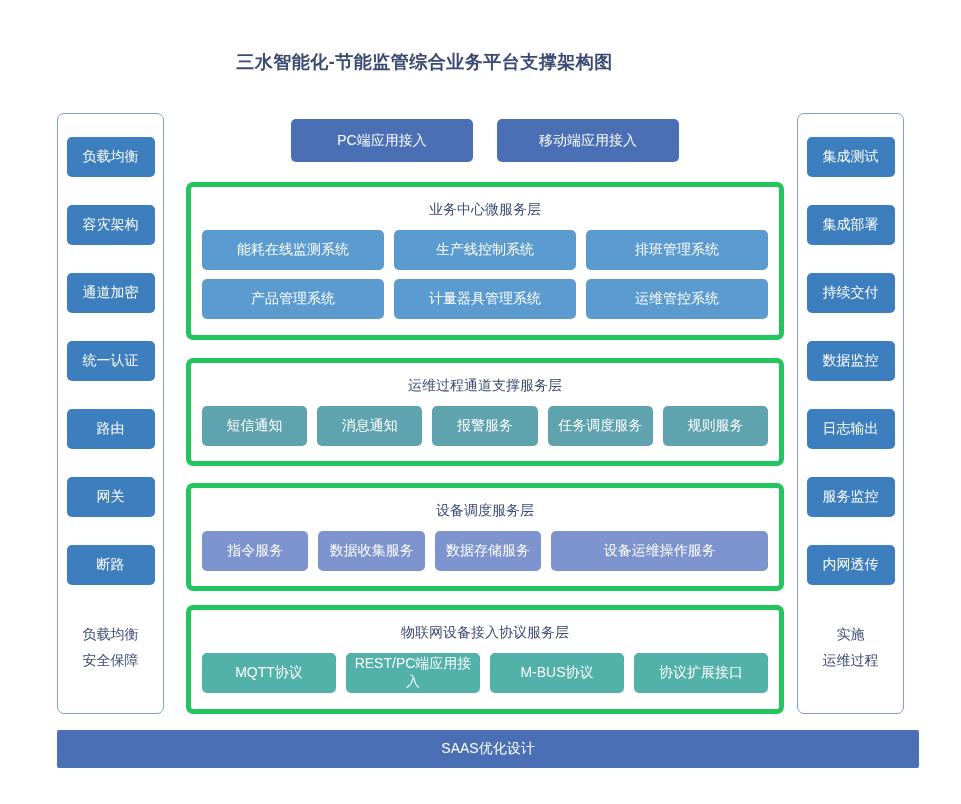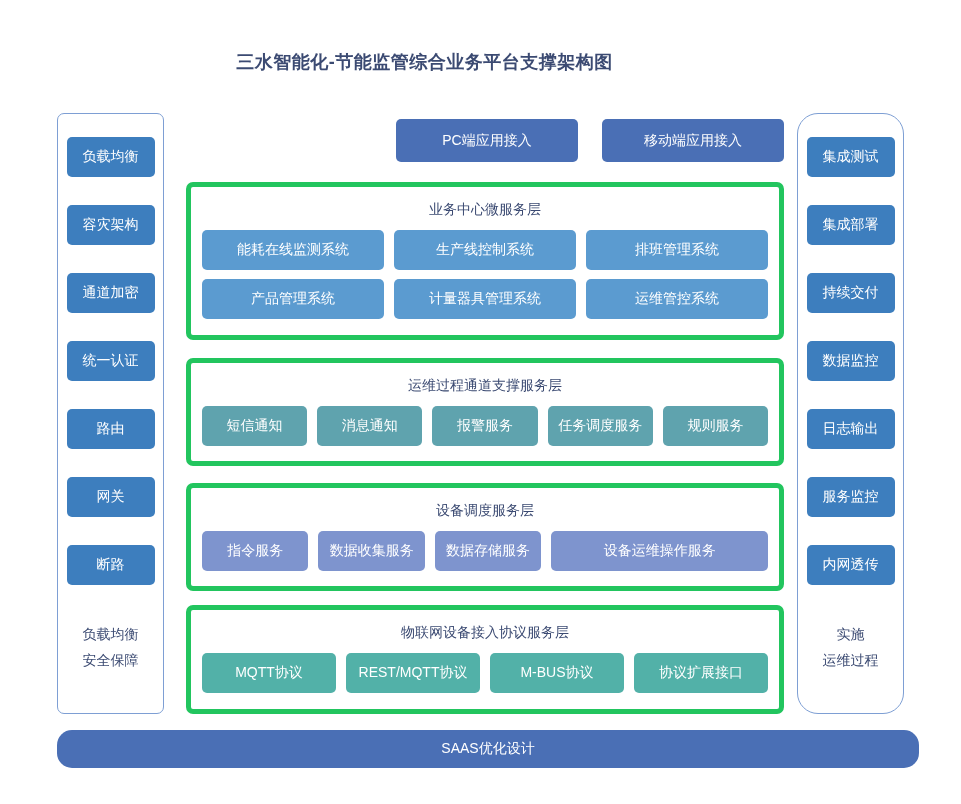--- a/index.html
+++ b/index.html
@@ -42,21 +42,21 @@
     border: 1px solid #7e9fd4;
     border-radius: 7px;
     background: #ffffff;
     box-sizing: border-box;
     display: flex;
     flex-direction: column;
     align-items: center;
     padding-top: 23px;
   }
   #side-left  { left: 57px; }
-  #side-right { left: 797px; border-radius: 21px; }
+  #side-right { left: 797px; }
 
   .side-btn {
     width: 88px;
     height: 40px;
     margin-bottom: 28px;
     border-radius: 5px;
     background: #3d7ebe;
     color: #ffffff;
     font-size: 14px;
     display: flex;
@@ -72,21 +72,21 @@
     text-align: center;
   }
 
   
   .top-row {
     position: absolute;
     top: 119px;
     left: 186px;
     width: 598px;
     display: flex;
-    justify-content: flex-end;
+    justify-content: center;
     gap: 24px;
   }
   .top-btn {
     width: 182px;
     height: 43px;
     border-radius: 5px;
     background: #4a6fb5;
     color: #ffffff;
     font-size: 14px;
     display: flex;
@@ -147,21 +147,21 @@
   .chip-device   { background: #7e94ce; }
   .chip-iot      { background: #52b1a8; }
 
   
   .bottom-bar {
     position: absolute;
     top: 730px;
     left: 57px;
     width: 862px;
     height: 38px;
-    border-radius: 15px;
+    border-radius: 2px;
     background: #4a6fb5;
     color: #ffffff;
     font-size: 14px;
     display: flex;
     align-items: center;
     justify-content: center;
   }
 </style>
 </head>
 <body>
@@ -246,21 +246,21 @@
           <div class="chip chip-device wide2">设备运维操作服务</div>
         </div>
       </div>
   </div>
 
   <div class="layer" id="layer-iot">
     <div class="layer-title">物联网设备接入协议服务层</div>
     <div class="layer-body">
         <div class="layer-row">
           <div class="chip chip-iot">MQTT协议</div>
-          <div class="chip chip-iot">REST/MQTT协议</div>
+          <div class="chip chip-iot">REST/PC端应用接入</div>
           <div class="chip chip-iot">M-BUS协议</div>
           <div class="chip chip-iot">协议扩展接口</div>
         </div>
       </div>
   </div>
 
   <div class="bottom-bar">SAAS优化设计</div>
 
 </div>
 

